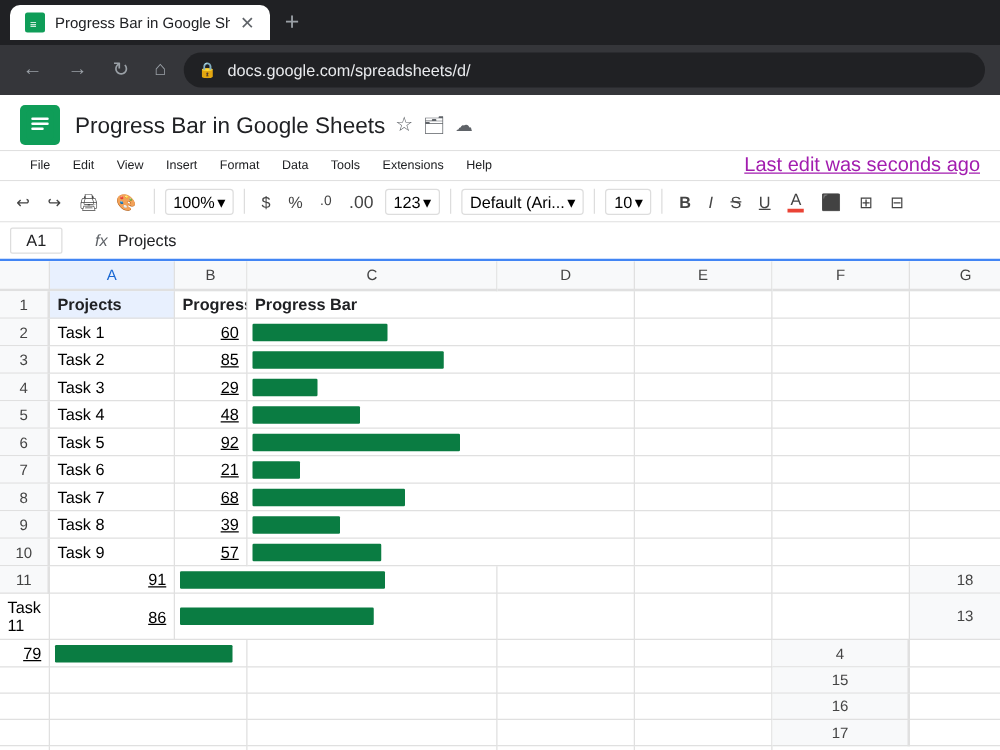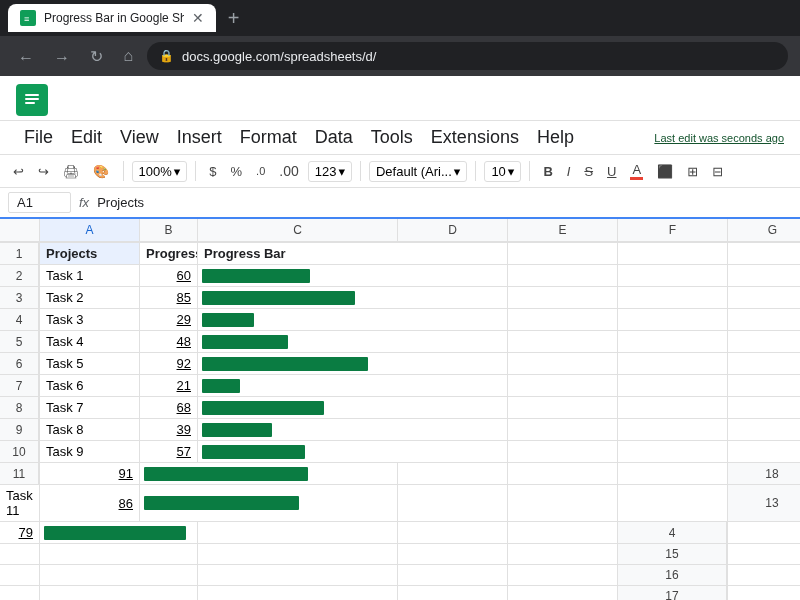--- a/index.html
+++ b/index.html
@@ -98,29 +98,29 @@
     .menu-bar {
       background: #fff;
       padding: 2px 16px;
       display: flex;
       align-items: center;
       gap: 2px;
       border-bottom: 1px solid #e0e0e0;
     }
     .menu-item {
       padding: 4px 8px;
-      font-size: 18px;
+      font-size: 10px;
       color: #202124;
       cursor: pointer;
       border-radius: 4px;
     }
     .last-edit {
       margin-left: auto;
-      font-size: 11px;
-      color: #14532d;
+      font-size: 16px;
+      color: #a21caf;
       text-decoration: underline;
       cursor: pointer;
     }
 
     
     .toolbar {
       background: #fff;
       padding: 4px 8px;
       display: flex;
       align-items: center;
@@ -150,22 +150,23 @@
       display: flex;
       align-items: center;
       gap: 8px;
       border-bottom: 2px solid #4285f4;
     }
     .cell-ref {
       border: 1px solid #ddd;
       border-radius: 2px;
       padding: 2px 8px;
       font-size: 13px;
-      width: 63px;
+      width: 42px;
       color: #202124;
+      text-align: center;
     }
     .formula-icon { color: #5f6368; font-size: 14px; }
     .formula-content { font-size: 13px; color: #202124; }
 
     
     .spreadsheet-container {
       display: flex;
       flex-direction: column;
       background: #fff;
       overflow: hidden;
@@ -252,20 +253,28 @@
 </div>
 
 <div class="sheets-header">
   <div class="sheets-logo">
     <svg width="22" height="24" viewBox="0 0 22 24">
         <rect width="22" height="24" rx="3" fill="#0f9d58"></rect>
         <rect x="4" y="6" width="14" height="2" rx="1" fill="white"></rect>
         <rect x="4" y="10" width="14" height="2" rx="1" fill="white"></rect>
         <rect x="4" y="14" width="10" height="2" rx="1" fill="white"></rect>
       </svg>
+  </div>
+  <div class="sheets-title-area">
+    <div style="display:flex;align-items:center;gap:8px;">
+      <span class="sheets-title">Progress Bar in Google Sheets</span>
+      <span style="color:#5f6368;font-size:16px;">☆</span>
+      <span style="color:#5f6368;font-size:14px;">🗂</span>
+      <span style="color:#5f6368;font-size:14px;">☁</span>
+    </div>
   </div>
 </div>
 
 <div class="menu-bar">
   <span class="menu-item">File</span>
   <span class="menu-item">Edit</span>
   <span class="menu-item">View</span>
   <span class="menu-item">Insert</span>
   <span class="menu-item">Format</span>
   <span class="menu-item">Data</span>
@@ -312,21 +321,21 @@
   <span class="toolbar-btn">
     <span style="border-bottom:3px solid #ea4335;display:inline-block;padding:0 2px;">A</span>
   </span>
   <span class="toolbar-btn">⬛</span>
   <span class="toolbar-btn">⊞</span>
   <span class="toolbar-btn">⊟</span>
 </div>
 
 <div class="formula-bar">
   <div class="cell-ref">A1</div>
-  <span class="formula-icon" style="font-style:italic;color:#5f6368;font-size:13px;">fx</span>
+  <span class="formula-icon" style="font-style:italic;color:#5f6368;font-size:13px;margin-left:18px;">fx</span>
   <span class="formula-content">Projects</span>
 </div>
 
 <div class="spreadsheet-container">
   <div id="sheet-grid" style="display:grid; grid-template-columns: 40px 100px 58px 200px 110px 110px 110px 90px; font-size:13px;">
 
   <div class="col-header"></div>
       <div class="col-header selected" style="color: rgb(25, 103, 210); background: rgb(232, 240, 254);">A</div>
       <div class="col-header">B</div>
       <div class="col-header">C</div>

